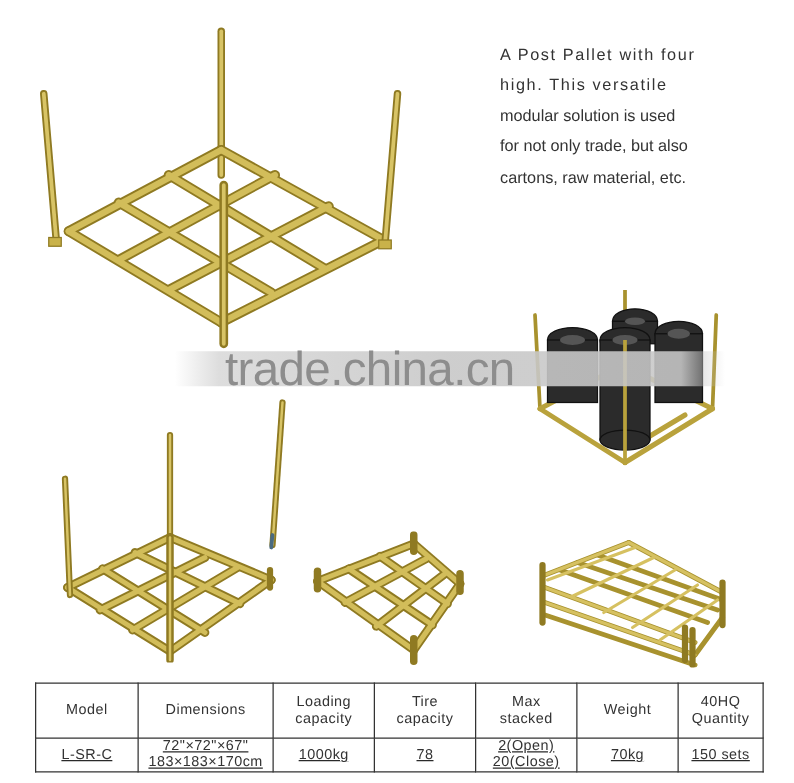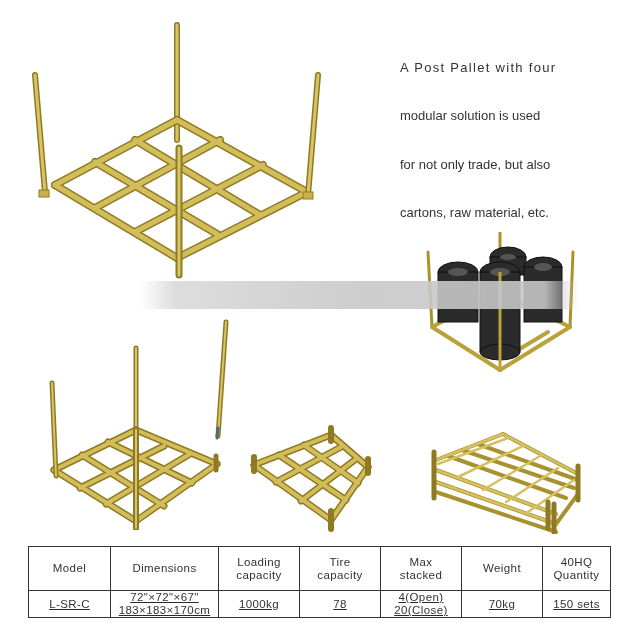--- a/index.html
+++ b/index.html
@@ -6,21 +6,21 @@
   body {
     width: 635px; height: 626px; background: #ffffff; position: relative; overflow: hidden;
     font-family: "Liberation Sans", "DejaVu Sans", sans-serif; color: #2a2a2a;
   }
   .figure { position: absolute; }
   .figure svg { display: block; width: 100%; height: 100%; }
   .desc {
     position: absolute; left: 400px; top: 32px; width: 200px;
     font-size: 13px; line-height: 24.4px; color: #333;
   }
-  .desc .line { display: block; white-space: nowrap; margin-top: 24px; }
+  .desc .line { display: block; white-space: nowrap; }
   .desc .line.wide { letter-spacing: 1.3px; }
   .watermark {
     position: absolute; left: 140px; top: 273px; width: 450px; height: 50px;
   }
   .watermark .band {
     position: absolute; left: 0; top: 8px; width: 440px; height: 28px;
     background: linear-gradient(to right, rgba(225,225,225,0) 0%, rgba(215,215,215,0.85) 8%, rgba(200,200,200,0.9) 50%, rgba(200,200,200,0.88) 92%, rgba(225,225,225,0) 100%);
   }
   .watermark .text {
     position: absolute; left: 40px; top: 2px; font-size: 38px; color: #8d8d8d;
@@ -80,20 +80,21 @@
       <line x1="154" y1="128" x2="154" y2="255" stroke="#d8c466" stroke-width="3"></line>
 
       <rect x="14" y="170" width="10" height="7" fill="#c9b24a" stroke="#8f7a22"></rect>
       <rect x="278" y="172" width="10" height="7" fill="#c9b24a" stroke="#8f7a22"></rect>
     </g>
   </svg>
 </div>
 
 <div class="desc">
   <span class="line wide">A Post Pallet with four</span>
+  <span class="line wide">high. This versatile</span>
   <span class="line">modular solution is used</span>
   <span class="line">for not only trade, but also</span>
   <span class="line">cartons, raw material, etc.</span>
 </div>
 
 <div class="figure" style="left:418px;top:232px;width:172px;height:145px;">
   <svg viewBox="0 0 172 145">
     <g stroke-linecap="round">
       <line x1="10" y1="20" x2="14" y2="95" stroke="#a8922e" stroke-width="3"></line>
       <line x1="155" y1="20" x2="152" y2="95" stroke="#a8922e" stroke-width="3"></line>
@@ -122,20 +123,21 @@
       <ellipse cx="125" cy="35" rx="9" ry="4"></ellipse>
       <ellipse cx="82" cy="40" rx="10" ry="4"></ellipse>
       <ellipse cx="90" cy="25" rx="8" ry="3"></ellipse>
     </g>
     <line x1="82" y1="40" x2="82" y2="140" stroke="#b9a23c" stroke-width="3"></line>
   </svg>
 </div>
 
 <div class="watermark">
   <div class="band"></div>
+  <span class="text">trade.china.cn</span>
 </div>
 
 <div class="figure" style="left:42px;top:318px;width:195px;height:212px;">
   <svg viewBox="0 0 195 212">
     <g stroke-linecap="round">
       <line x1="184" y1="4" x2="176" y2="118" stroke="#8f7a22" stroke-width="5"></line>
       <line x1="184" y1="4" x2="176" y2="118" stroke="#d8c466" stroke-width="2"></line>
       <line x1="176" y1="110" x2="175" y2="120" stroke="#4a6a80" stroke-width="3"></line>
       <line x1="94" y1="30" x2="94" y2="110" stroke="#8f7a22" stroke-width="5"></line>
       <line x1="94" y1="30" x2="94" y2="110" stroke="#d8c466" stroke-width="2"></line>
@@ -282,21 +284,21 @@
           <span class="cell-line">72"×72"×67"</span>
           <span class="cell-line">183×183×170cm</span>
         </td>
       <td>
           <span class="cell-line">1000kg</span>
         </td>
       <td>
           <span class="cell-line">78</span>
         </td>
       <td>
-          <span class="cell-line">4(Open)</span>
+          <span class="cell-line">2(Open)</span>
           <span class="cell-line">20(Close)</span>
         </td>
       <td>
           <span class="cell-line">70kg</span>
         </td>
       <td>
           <span class="cell-line">150 sets</span>
         </td>
     </tr>
   </tbody>

